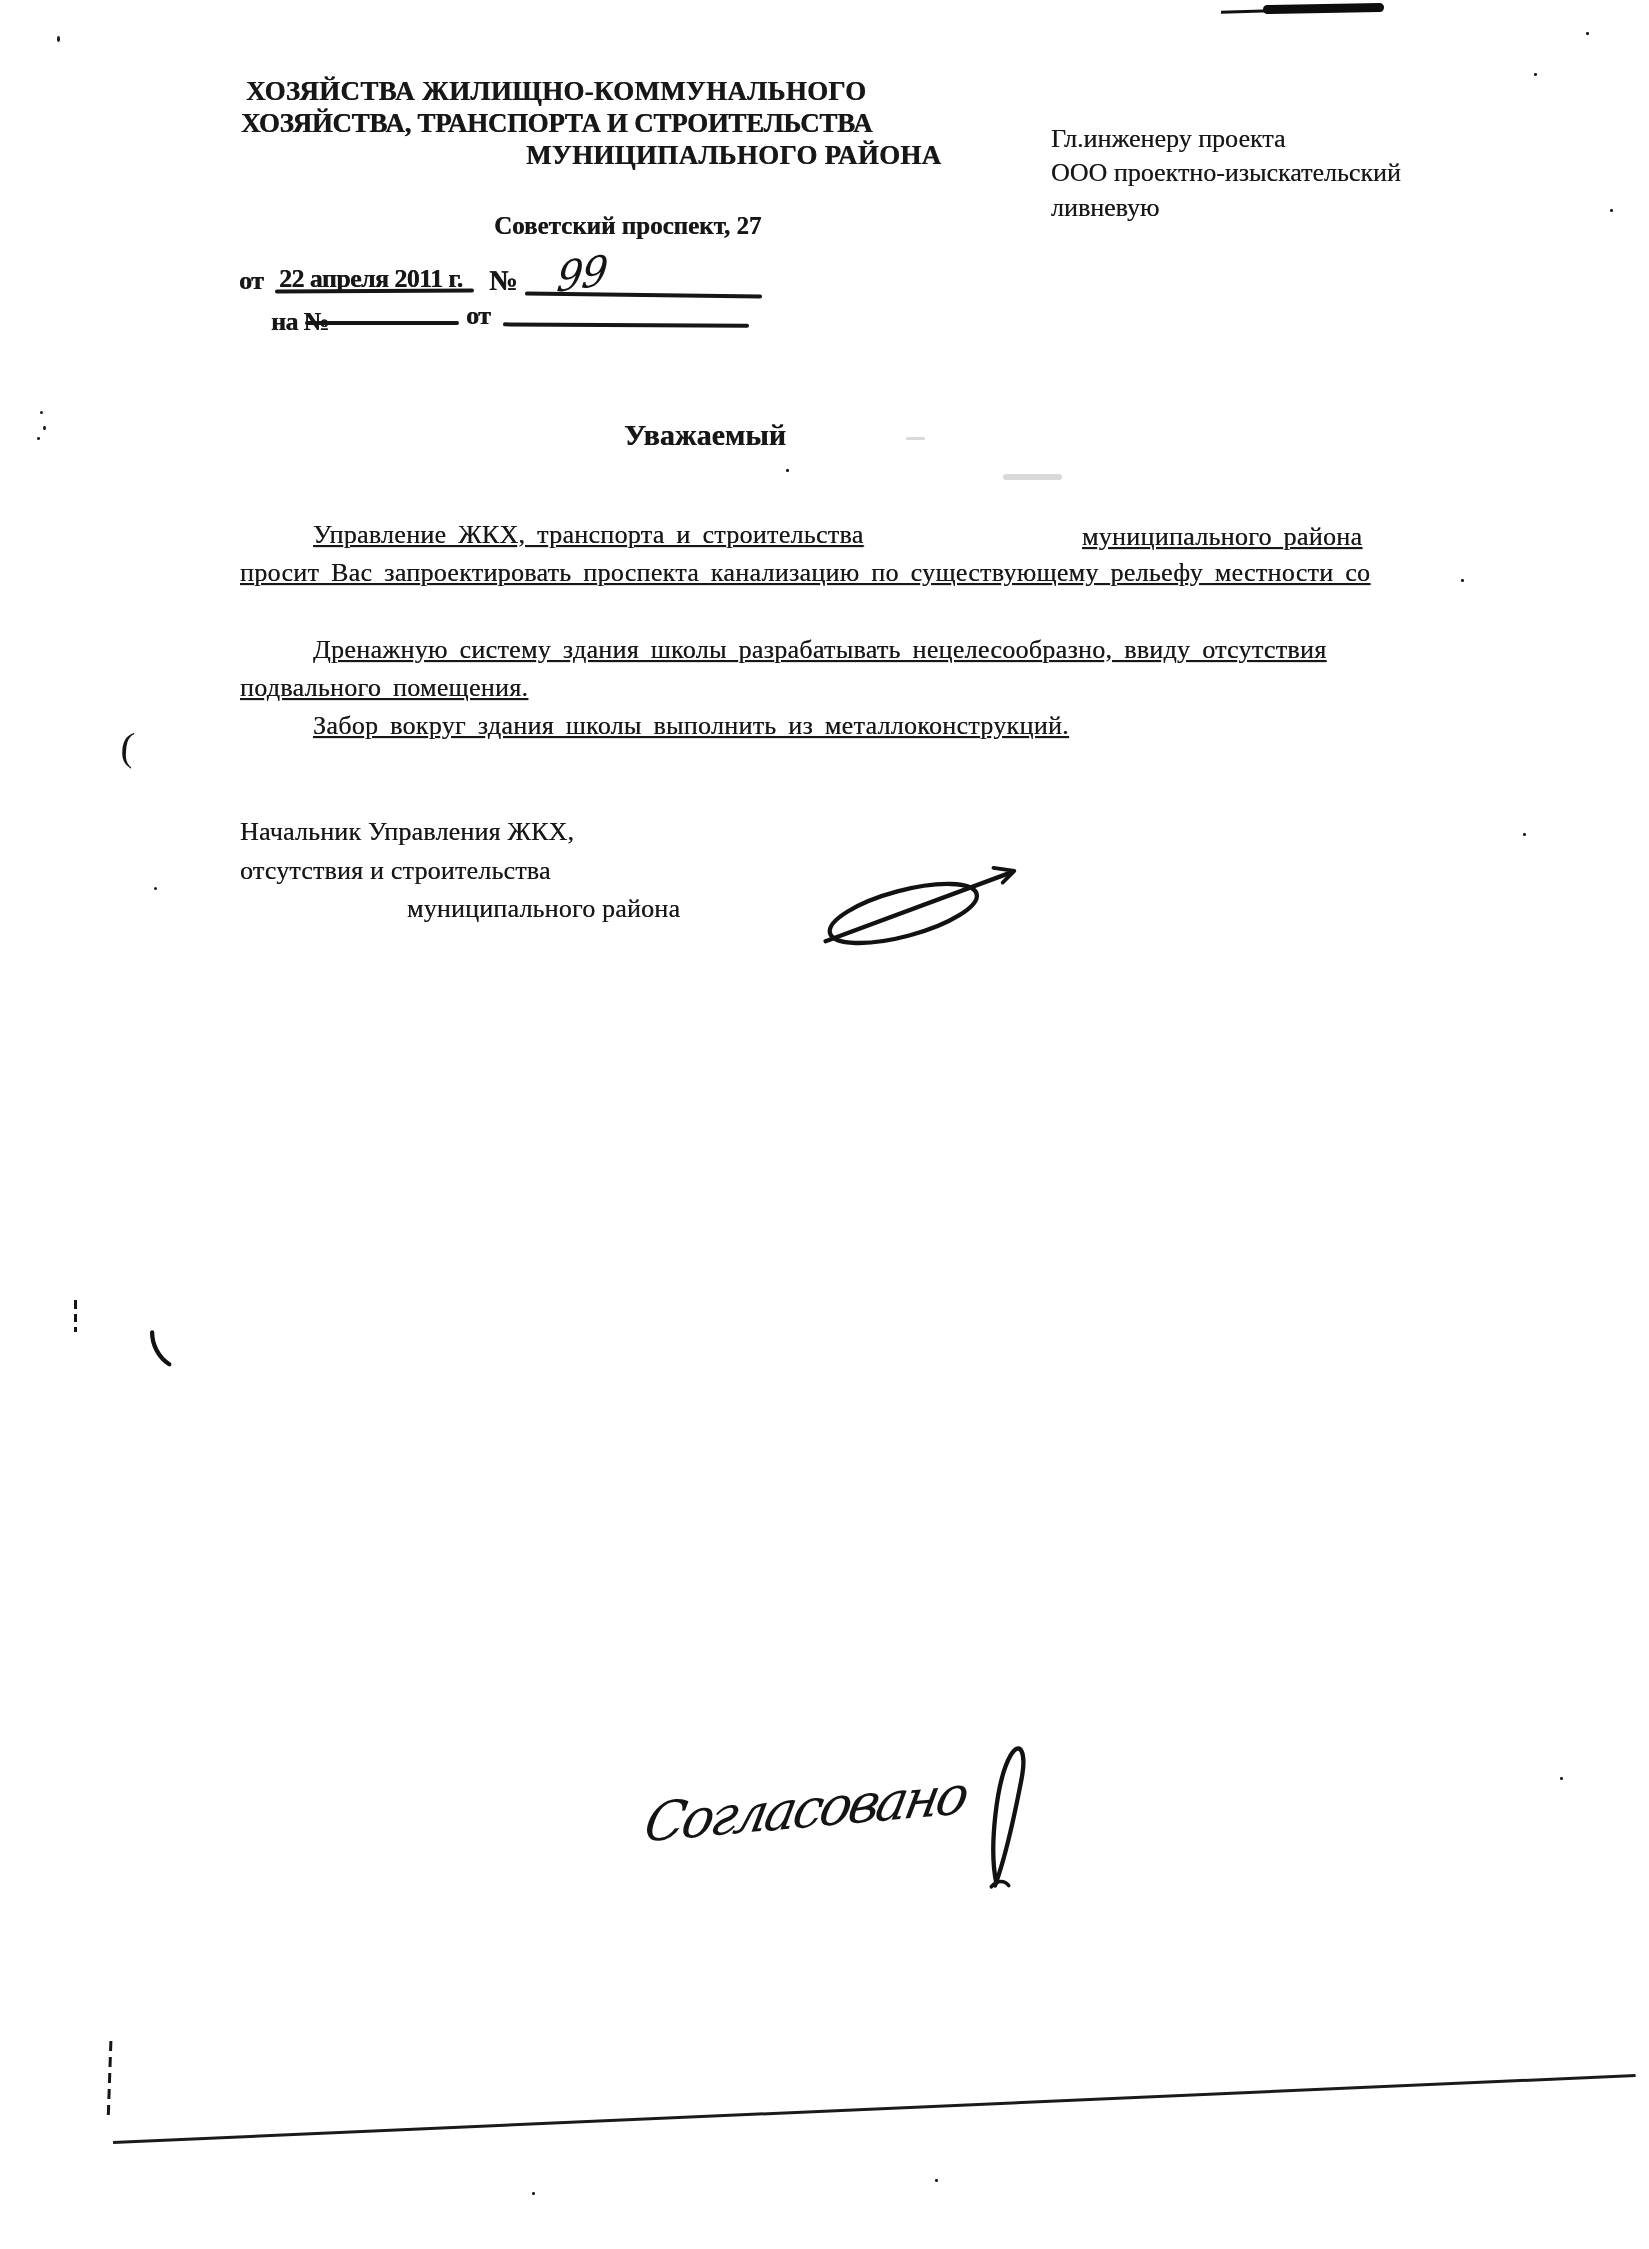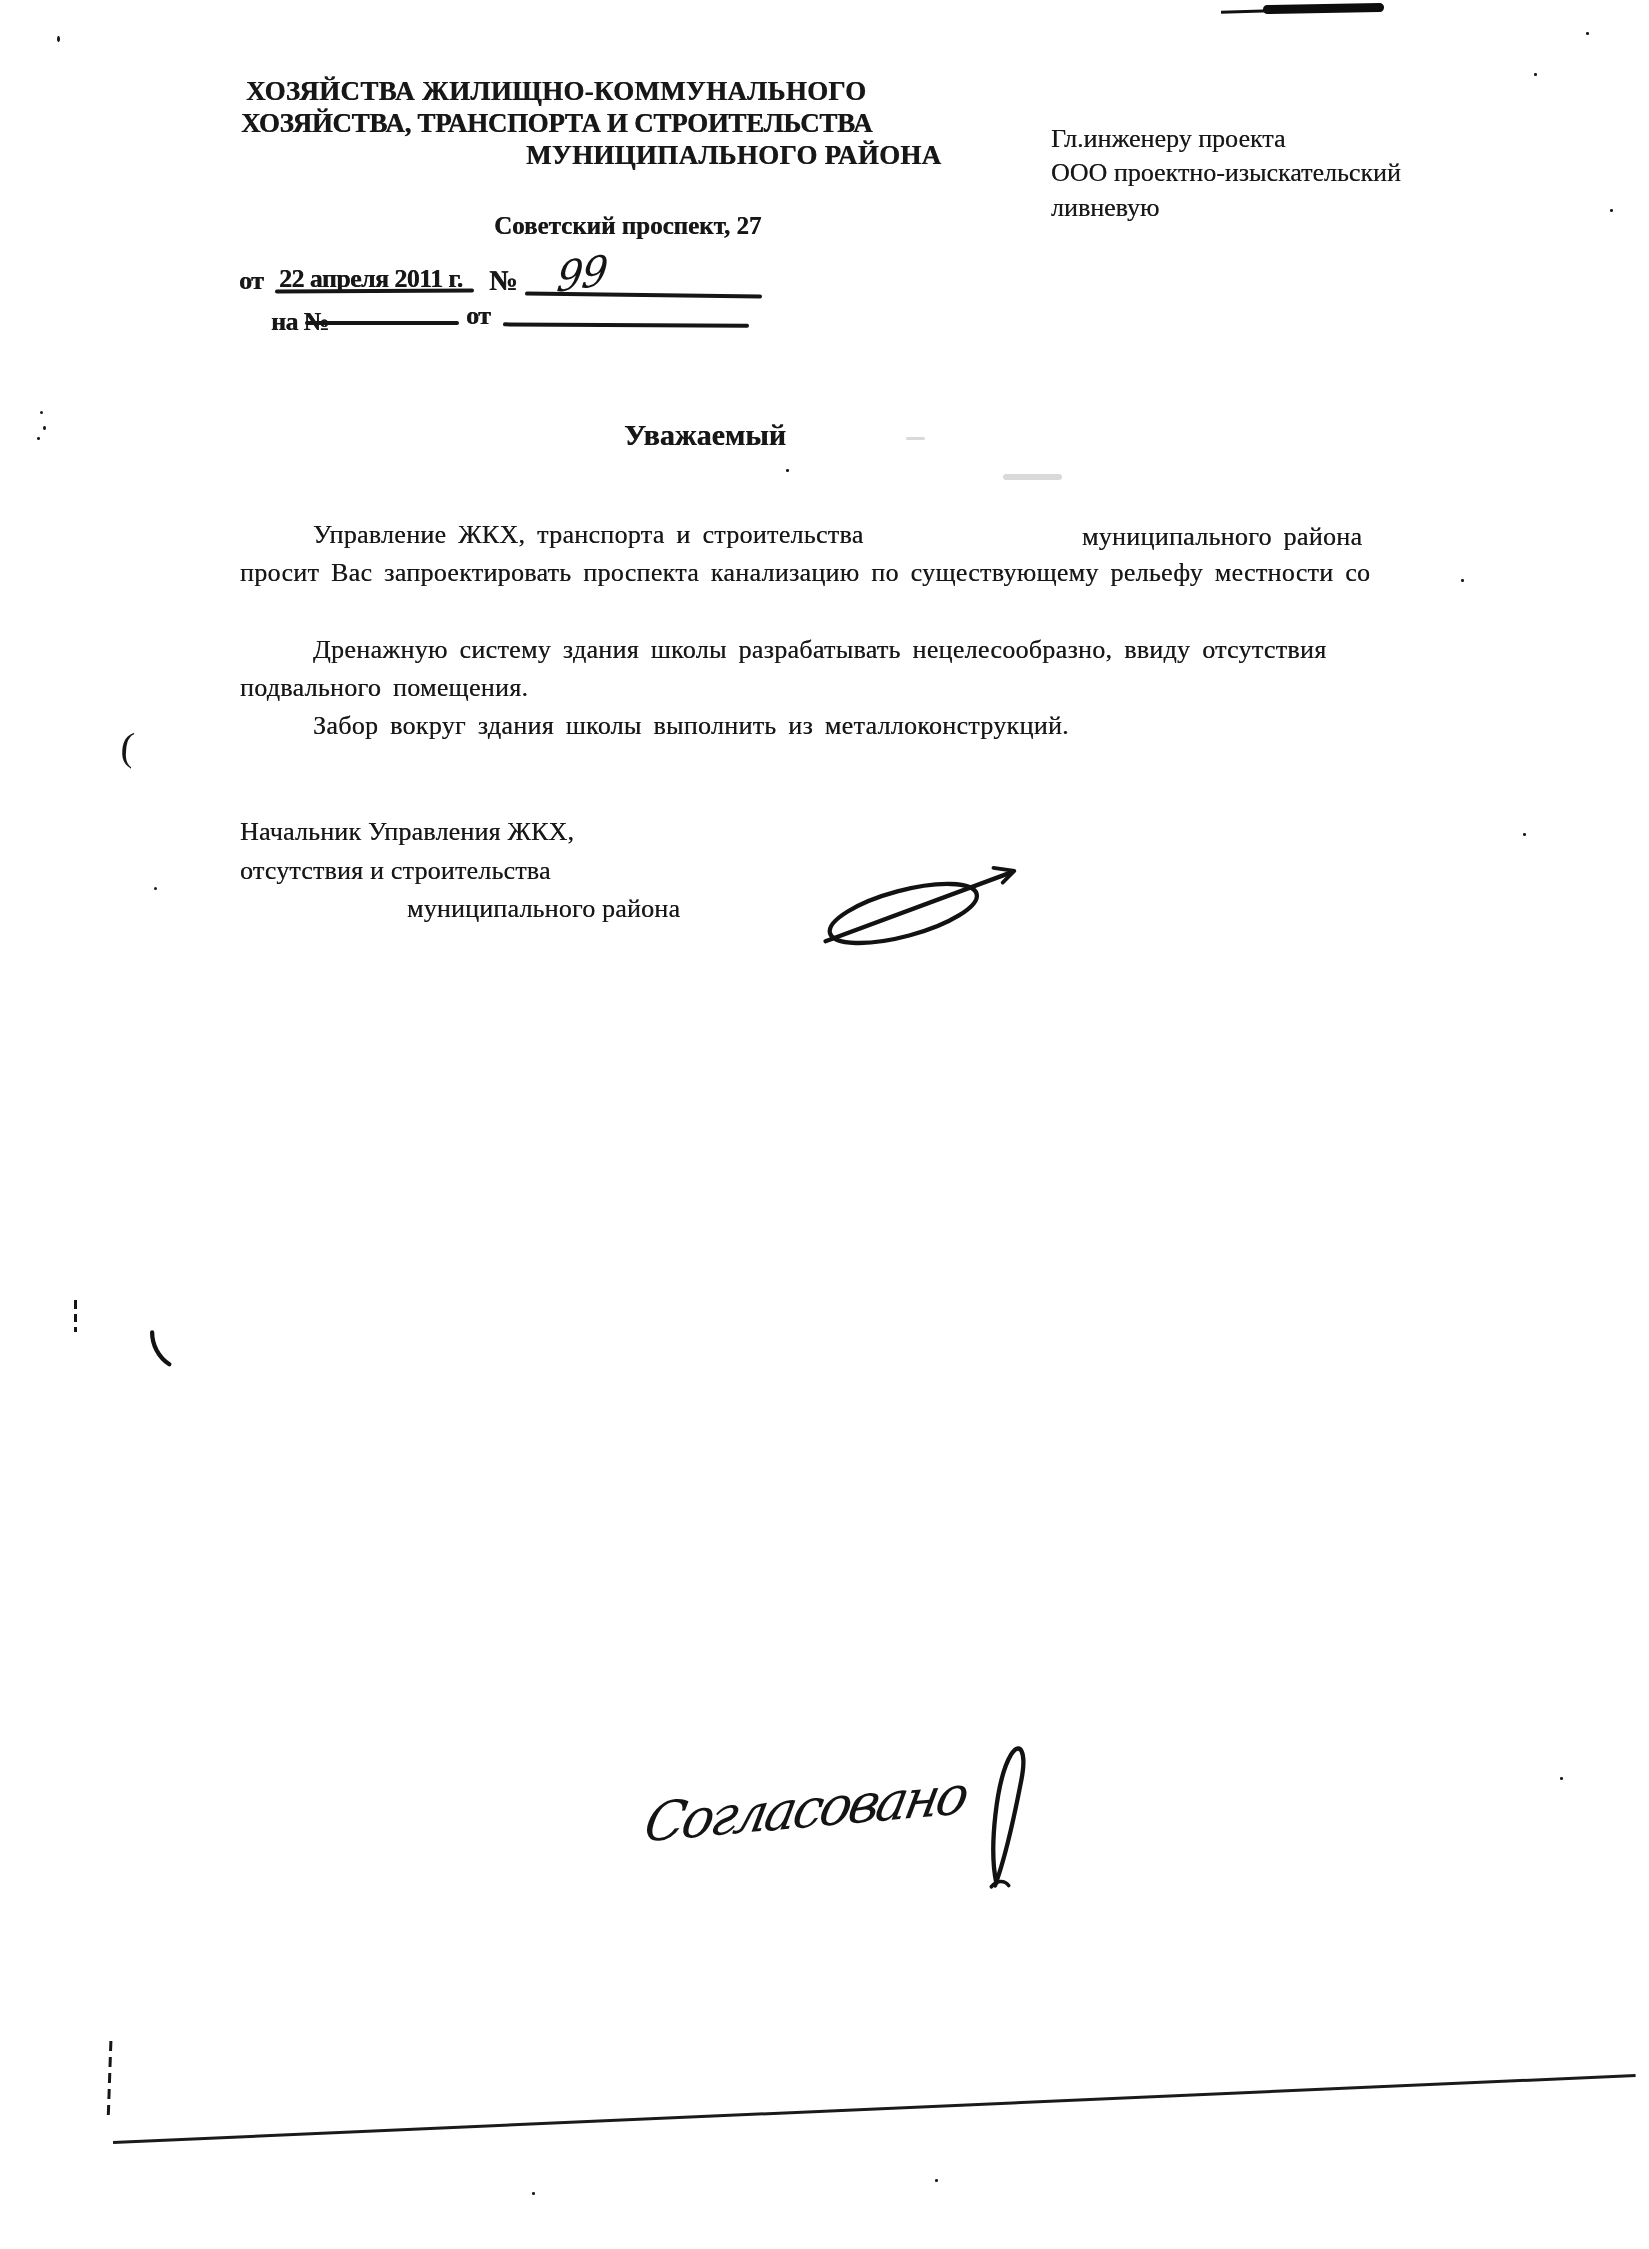--- a/index.html
+++ b/index.html
@@ -6,21 +6,21 @@
   .page {
     position:relative; width:1650px; height:2250px; margin:0 auto;
     background:#ffffff; overflow:hidden;
     font-family:"Liberation Serif","DejaVu Serif",serif; color:#171717;
   }
   .t { position:absolute; white-space:nowrap; line-height:1.06; }
   .org { font-size:27px; font-weight:700; letter-spacing:0.3px; text-shadow:0.5px 0.3px 0.5px rgba(10,10,10,0.8); }
   .addr { font-size:25px; font-weight:700; text-shadow:0.4px 0.2px 0.4px rgba(10,10,10,0.8); }
   .recip { font-size:26px; text-shadow:0.3px 0.2px 0.3px rgba(20,20,20,0.7); }
   .ref { font-size:26px; font-weight:700; letter-spacing:-0.6px; text-shadow:0.4px 0.2px 0.4px rgba(10,10,10,0.8); }
-  .body-line { font-size:26px; letter-spacing:0.3px; word-spacing:5px; text-shadow:0.3px 0.2px 0.3px rgba(20,20,20,0.72); }
+  .body-line { font-size:26px; letter-spacing:0.3px; word-spacing:5px; text-shadow:0.3px 0.2px 0.3px rgba(20,20,20,0.72);text-decoration:underline; }
   .sig-line { font-size:26px; letter-spacing:0.2px; text-shadow:0.3px 0.2px 0.3px rgba(20,20,20,0.72); }
   .salut { font-size:30px; font-weight:700; text-shadow:0.4px 0.2px 0.4px rgba(10,10,10,0.8); }
   .uline { position:absolute; background:#161616; border-radius:1.9px; }
   .hand {
     position:absolute; font-family:"DejaVu Serif","Liberation Serif",serif;
     font-style:italic; color:#141414;
   }
   .hand-99 { font-size:41px; letter-spacing:-1.2px; transform:rotate(-8deg) skewX(-14deg); }
   .hand-approve { font-size:53px; letter-spacing:-3.1px; transform:rotate(-5deg) skewX(-16deg); }
   .speck { position:absolute; background:#1c1c1c; border-radius:50%; }

